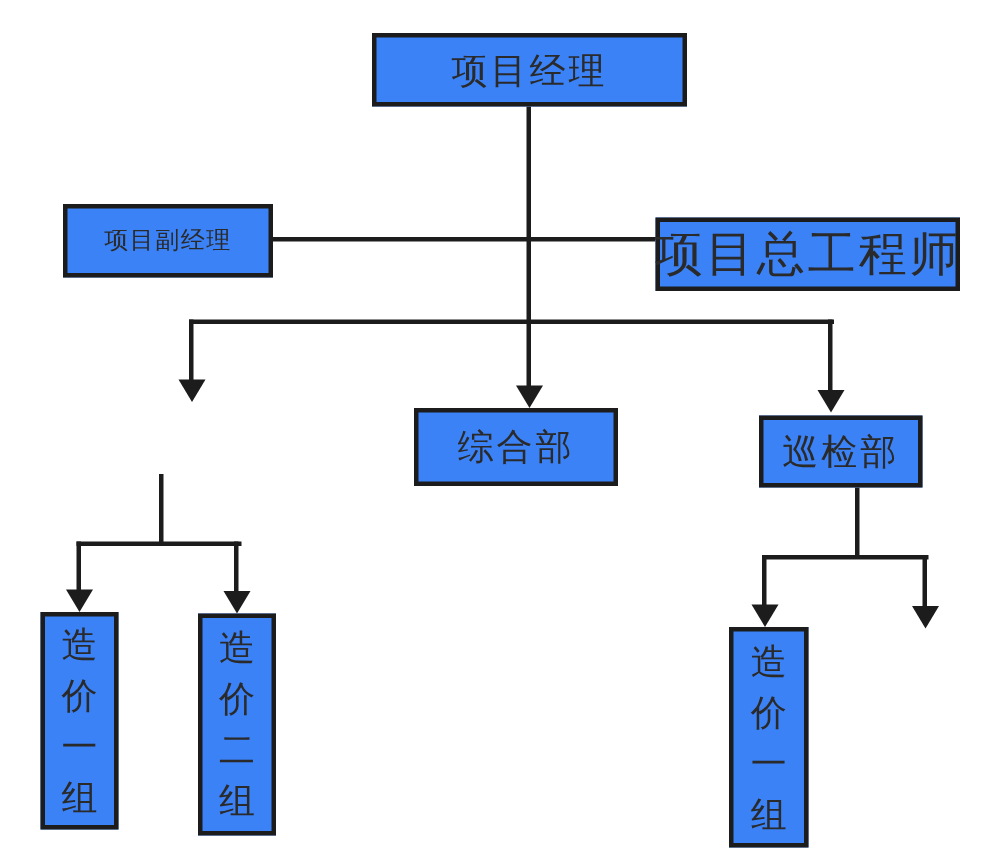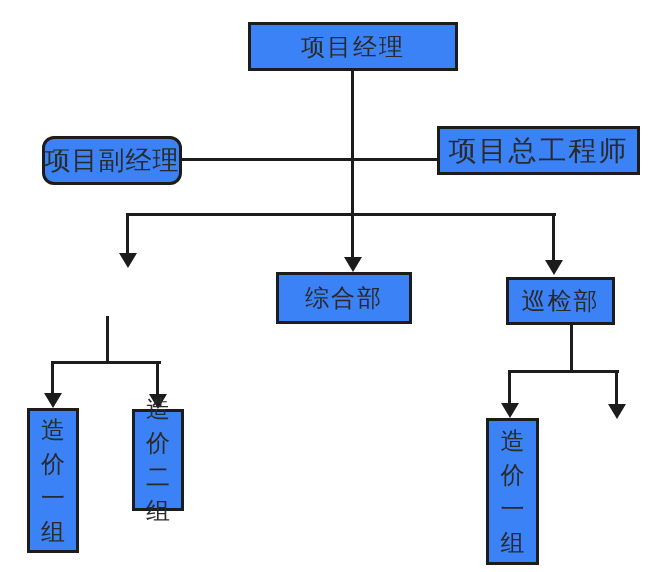--- a/index.html
+++ b/index.html
@@ -84,42 +84,42 @@
   <div class="line" style="left:508px; top:370px; width:111px; height:3px;"></div>
   <div class="line" style="left:508px; top:370px; width:3px; height:34px;"></div>
   <div class="arrow-down" style="left:501px; top:403px;"></div>
   <div class="line" style="left:615px; top:370px; width:3px; height:35px;"></div>
   <div class="arrow-down" style="left:608px; top:404px;"></div>
 
   <div class="node" style="left:248px; top:22px; width:210px; height:49px;">
     <span>项目经理</span>
   </div>
 
-  <div class="node" style="left:42px; top:136px; width:140px; height:49px; font-size:26px; letter-spacing:1px;border-radius:12px;">
+  <div class="node" style="left:42px; top:136px; width:140px; height:49px; font-size:16px; letter-spacing:1px;">
     <span>项目副经理</span>
   </div>
 
-  <div class="node" style="left:437px; top:126px; width:203px; height:49px; font-size:28px; letter-spacing:2px;">
+  <div class="node" style="left:437px; top:145px; width:203px; height:49px; font-size:32px; letter-spacing:2px;">
     <span>项目总工程师</span>
   </div>
 
 
   <div class="node" style="left:276px; top:272px; width:136px; height:52px;">
     <span>综合部</span>
   </div>
 
   <div class="node" style="left:506px; top:277px; width:109px; height:48px;">
     <span>巡检部</span>
   </div>
 
   <div class="node vert" style="left:27px; top:408px; width:52px; height:145px;">
     <span class="vlabel">造价一组</span>
   </div>
 
-  <div class="node vert" style="left:132px; top:409px; width:52px; height:102px;">
+  <div class="node vert" style="left:132px; top:409px; width:52px; height:148px;">
     <span class="vlabel">造价二组</span>
   </div>
 
   <div class="node vert" style="left:486px; top:418px; width:53px; height:147px;">
     <span class="vlabel">造价一组</span>
   </div>
 
 
 </div>
 

